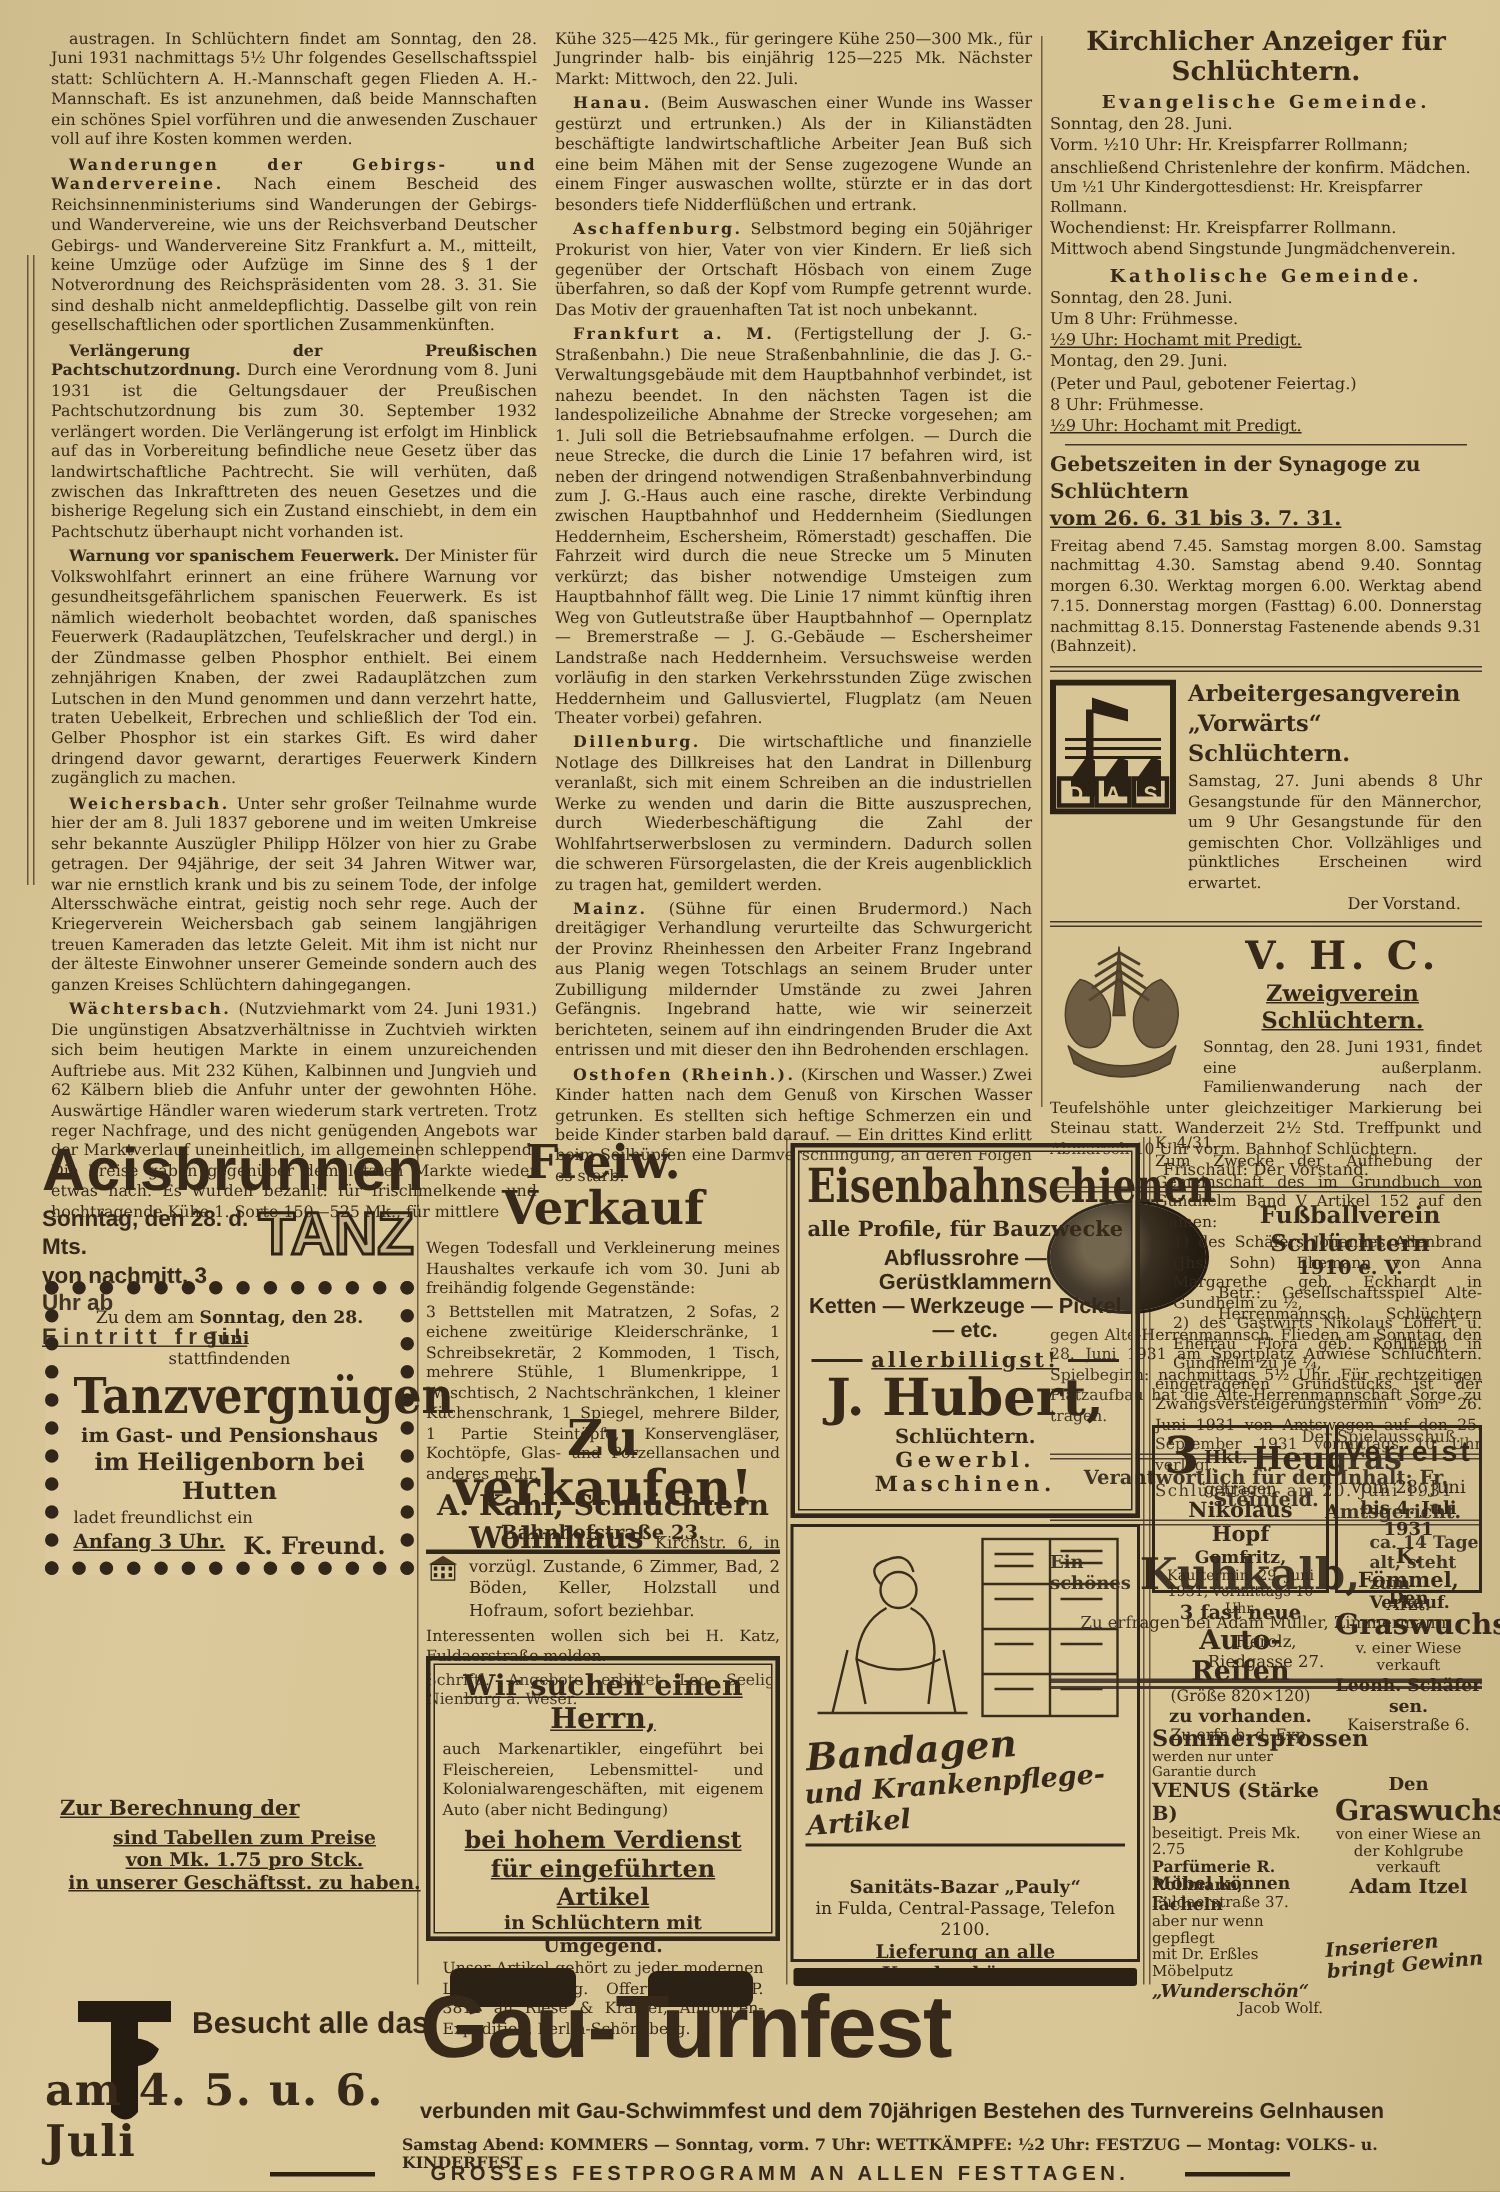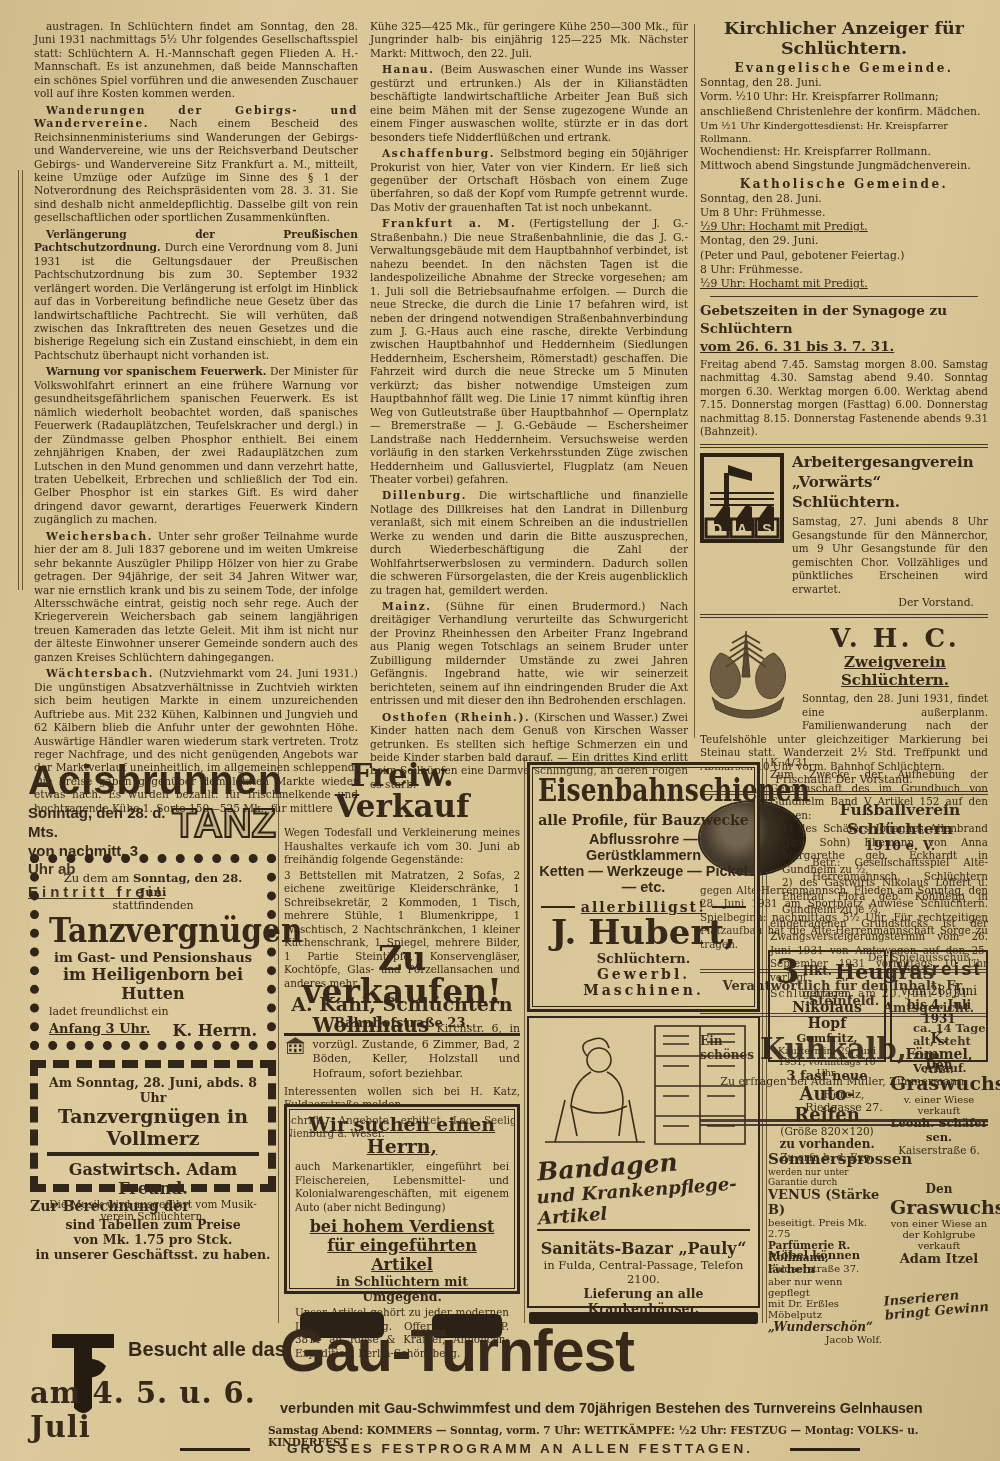--- a/index.html
+++ b/index.html
@@ -156,32 +156,26 @@
 
   <div class="adbox dotted" style="left:30px;top:854px;width:246px;height:196px;padding:8px 10px;">
     <div class="c" style="font-size:11.5px"><span>Zu dem am </span><span class="b">Sonntag, den 28. Juni</span></div>
     <div class="c" style="font-size:11px">stattfindenden</div>
     <div class="c b" style="font-size:33px;line-height:1.15;font-stretch:condensed">Tanzvergnügen</div>
     <div class="c b" style="font-size:13px">im Gast- und Pensionshaus</div>
     <div class="c b" style="font-size:16px">im Heiligenborn bei Hutten</div>
     <div style="font-size:11px;margin-top:2px">ladet freundlichst ein</div>
     <div style="display:flex;justify-content:space-between;margin-top:3px">
       <span class="b u" style="font-size:13px">Anfang 3 Uhr.</span>
-      <span class="b" style="font-size:16px">K. Herrn.</span>
-    </div>
-  </div>
-
-  <div class="adbox dashed" style="left:30px;top:1060px;width:246px;height:132px;padding:7px 9px;">
-    <div class="c b" style="font-size:12.5px">Am Sonntag, 28. Juni, abds. 8 Uhr</div>
-    <div class="c b" style="font-size:19px;border-bottom:4px solid #30261a;padding-bottom:3px;margin-bottom:4px">Tanzvergnügen in Vollmerz</div>
-    <div class="c b" style="font-size:16px">Gastwirtsch. Adam Freund.</div>
-    <div class="c" style="font-size:10.5px"><span>Die Musik wird ausgeführt vom Musik-</span><br><span>verein Schlüchtern.</span></div>
-  </div>
-
-  <div class="abs" style="left:30px;top:1198px;width:246px;">
+      <span class="b" style="font-size:16px">K. Freund.</span>
+    </div>
+  </div>
+
+
+  <div class="abs" style="left:40px;top:1198px;width:246px;text-decoration:underline;">
     <div class="b" style="font-size:14px">Zur Berechnung der</div>
     <div class="c b" style="font-size:12.5px;margin-top:3px">sind Tabellen zum Preise</div>
     <div class="c b" style="font-size:12.5px">von Mk. 1.75 pro Stck.</div>
     <div class="c b" style="font-size:12.5px">in unserer Geschäftsst. zu haben.</div>
   </div>
 
   <div class="abs" style="left:284px;top:760px;width:236px;">
     <div class="c b" style="font-size:31px;line-height:1">Freiw. Verkauf</div>
     <p class="smalltext" style="margin:4px 0 2px">Wegen Todesfall und Verkleinerung meines Haushaltes verkaufe ich vom 30. Juni ab freihändig folgende Gegenstände:</p>
     <p class="smalltext" style="margin:0">3 Bettstellen mit Matratzen, 2 Sofas, 2 eichene zweitürige Kleiderschränke, 1 Schreibsekretär, 2 Kommoden, 1 Tisch, mehrere Stühle, 1 Blumenkrippe, 1 Waschtisch, 2 Nachtschränkchen, 1 kleiner Küchenschrank, 1 Spiegel, mehrere Bilder, 1 Partie Steintöpfe, Konservengläser, Kochtöpfe, Glas- und Porzellansachen und anderes mehr.</p>
@@ -243,21 +237,21 @@
         <circle cx="62" cy="38" r="12"></circle>
         <path d="M50 34 q-10 -12 4 -16 q14 -6 18 8"></path>
         <path d="M54 50 q-18 10 -20 34 l6 30 M70 50 q16 8 16 30 l-4 34"></path>
         <path d="M34 84 q28 14 56 0"></path>
         <path d="M18 120 l10 -42 M100 120 l-8 -42"></path>
         <path d="M8 120 h100"></path>
       </g>
     </svg>
     <div class="b" style="font-size:25px;font-style:italic;transform:rotate(-4deg);margin-top:-4px">Bandagen</div>
     <div class="b" style="font-size:18px;font-style:italic;transform:rotate(-4deg)">und Krankenpflege-Artikel</div>
-    <div class="c b" style="font-size:16px;margin-top:8px;border-top:2px solid #30261a;padding-top:8px">Sanitäts-Bazar „Pauly“</div>
+    <div class="c b" style="font-size:12px;margin-top:8px;border-top:2px solid #30261a;padding-top:20px">Sanitäts-Bazar „Pauly“</div>
     <div class="c" style="font-size:11.5px">in Fulda, Central-Passage, Telefon 2100.</div>
     <div class="c b" style="font-size:12.5px">Lieferung an alle Krankenhäuser.</div>
   </div>
   <div class="blackbar" style="left:529px;top:1312px;width:229px;height:12px"></div>
 
   <div class="abs" style="left:770px;top:756px;width:218px;">
     <div style="font-size:10.5px">K. 4/31.</div>
     <p class="smalltext" style="margin:0">Zum Zwecke der Aufhebung der Gemeinschaft des im Grundbuch von Gundhelm Band V Artikel 152 auf den Namen:</p>
     <p class="smalltext" style="margin:0;padding-left:12px">1) des Schäfers Johannes Allenbrand (Jhs. Sohn) Ehemann von Anna Margarethe geb. Eckhardt in Gundhelm zu ½,</p>
     <p class="smalltext" style="margin:0;padding-left:12px">2) des Gastwirts Nikolaus Löffert u. Ehefrau Flora geb. Kohlhepp in Gundhelm zu je ¼,</p>

